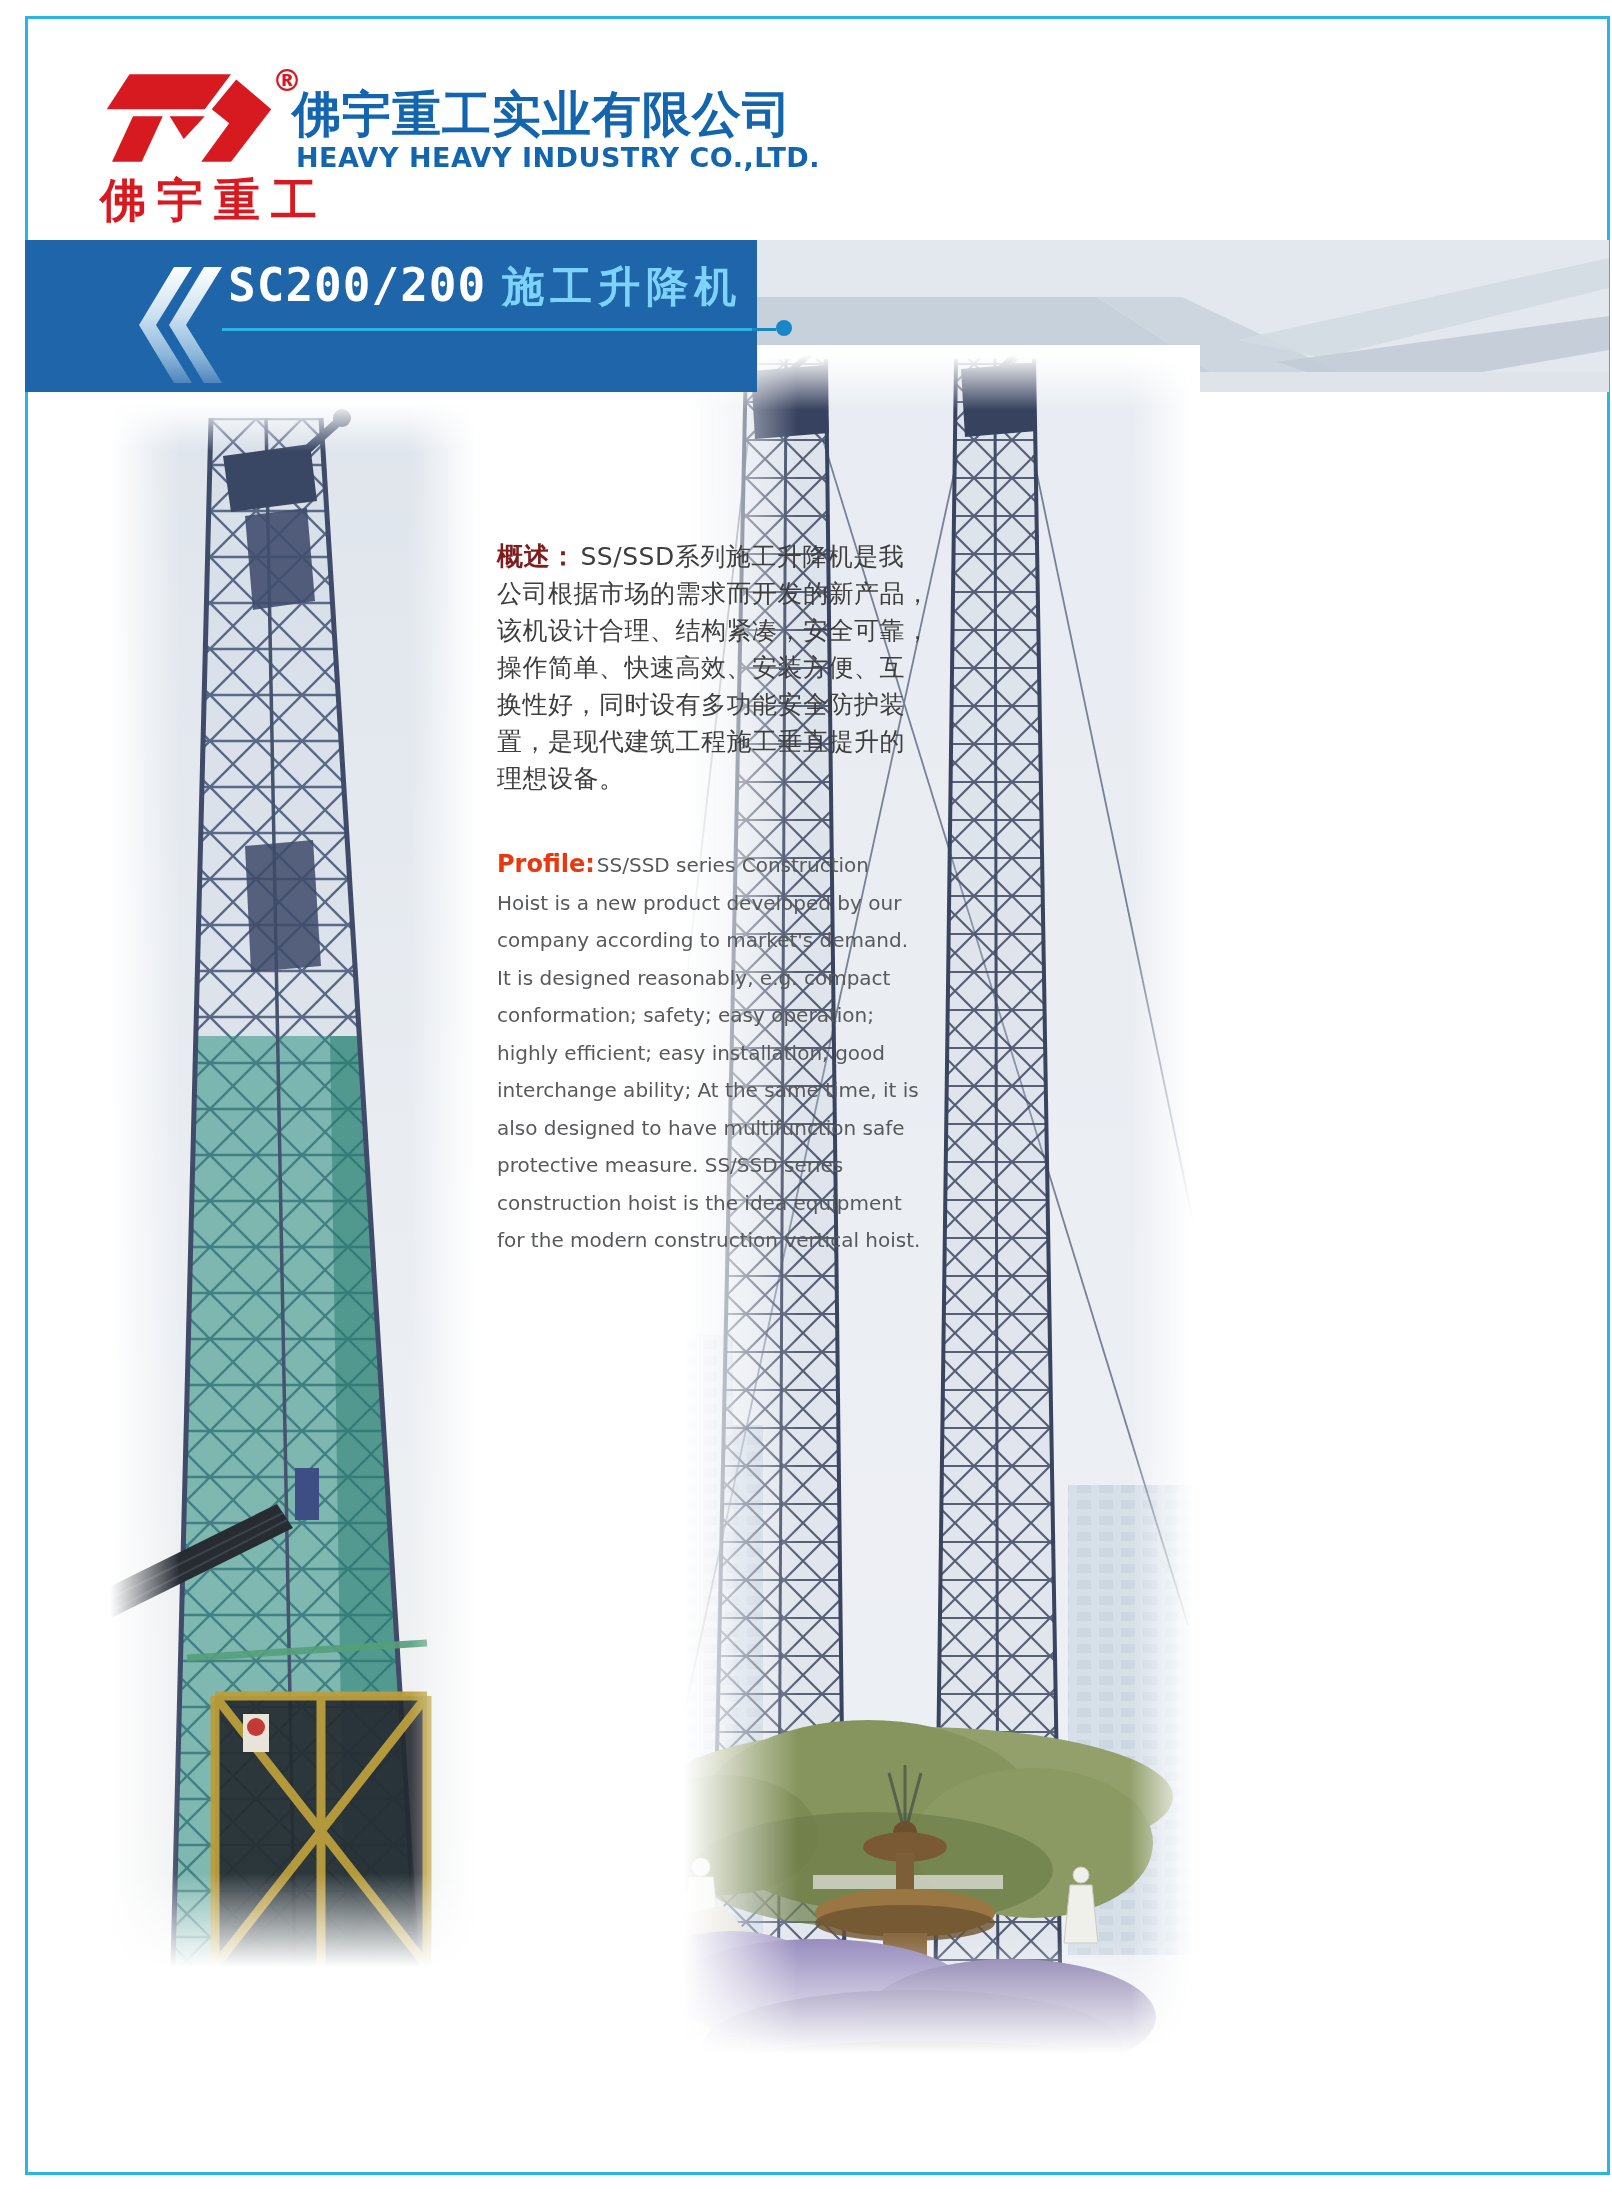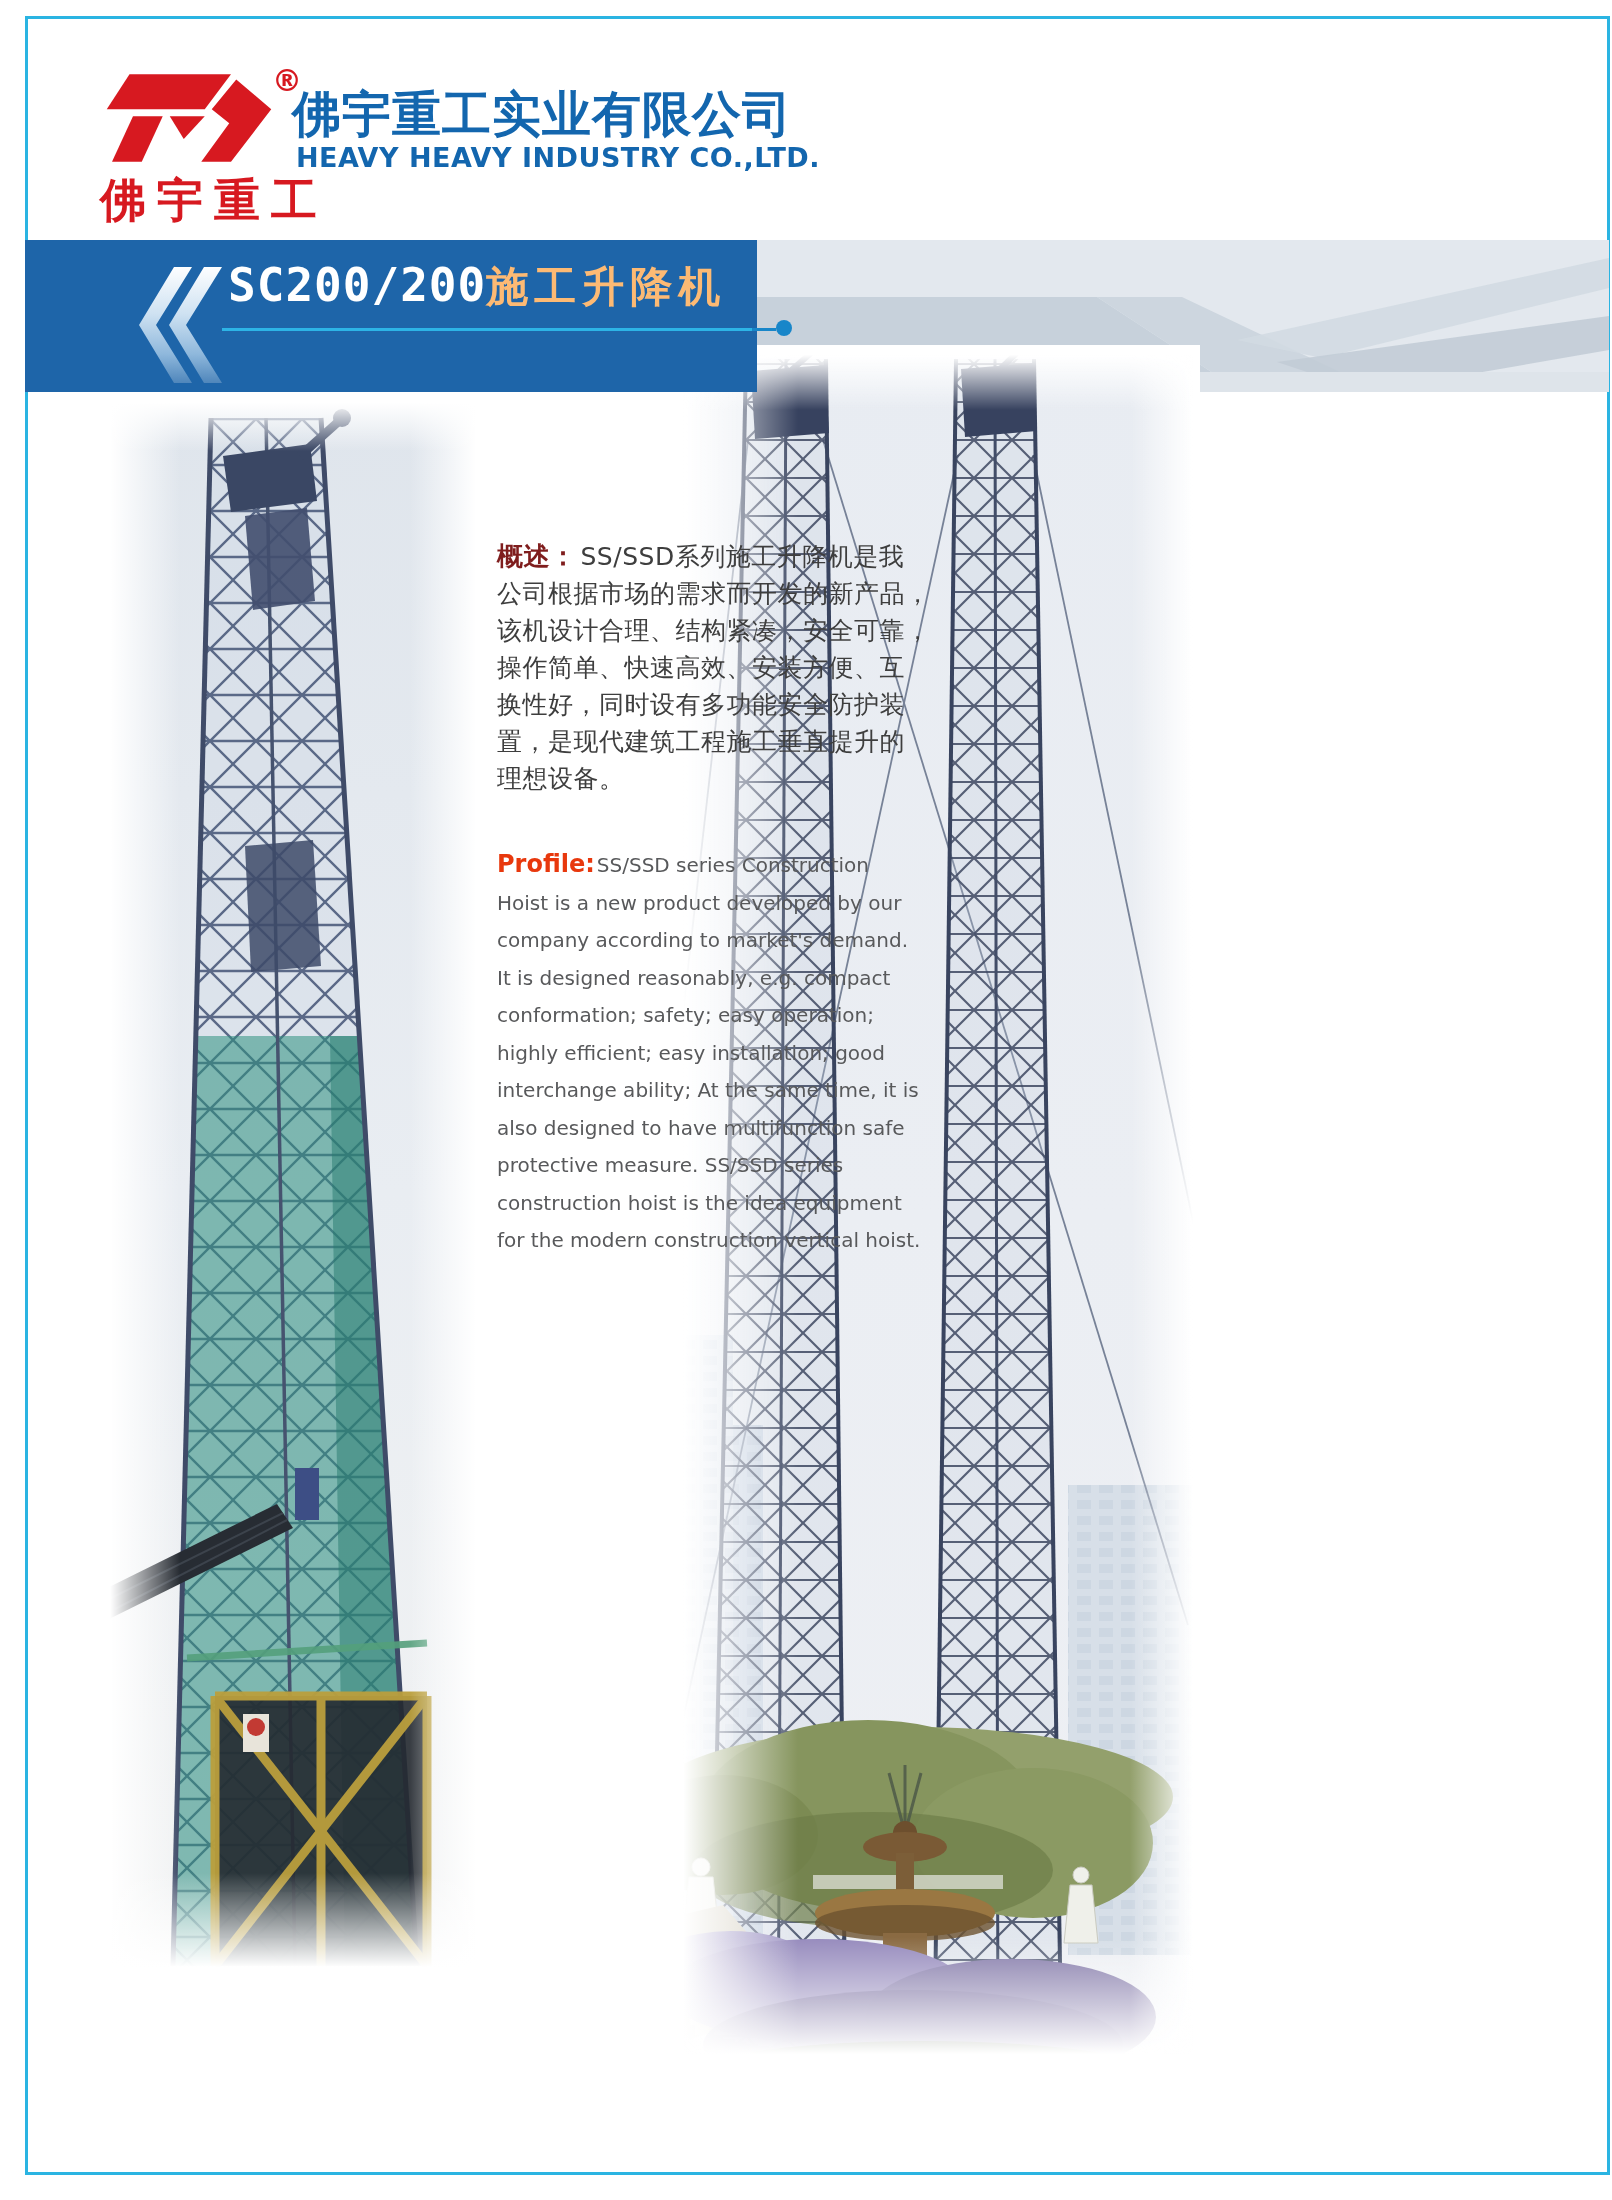--- a/index.html
+++ b/index.html
@@ -18,25 +18,25 @@
            color:#d71920;letter-spacing:11px;white-space:nowrap;}
   .company-cn{position:absolute;left:292px;top:82px;font-size:49px;font-weight:bold;
               color:#1366ae;letter-spacing:1px;white-space:nowrap;}
   .company-en{position:absolute;left:296px;top:142px;font-size:27px;font-weight:bold;
               color:#1366ae;letter-spacing:0.5px;white-space:nowrap;}
 
   
   .banner{position:absolute;left:25px;top:240px;width:732px;height:152px;
           background:#1e65a9;z-index:2;}
   .chevrons{position:absolute;left:113px;top:26px;width:84px;height:118px;}
-  .banner-title{position:absolute;left:203px;top:18px;display:flex;
+  .banner-title{position:absolute;left:203px;top:18px;display:flex;gap:16px;
                 align-items:baseline;white-space:nowrap;justify-content:flex-end;}
   .banner-model{font-family:"DejaVu Sans Mono",monospace;font-weight:bold;
                 font-size:46px;color:#fff;letter-spacing:1px;}
-  .banner-title-cn{font-size:42px;font-weight:bold;color:#fdba74;letter-spacing:6px;}
+  .banner-title-cn{font-size:42px;font-weight:bold;color:#7dd3fc;letter-spacing:6px;}
   .banner-underline{position:absolute;left:197px;top:88px;width:530px;height:3px;
                     background:#2db4e6;}
   .banner-subtitle{position:absolute;left:199px;top:96px;font-size:26px;font-weight:bold;
                    color:#fff;letter-spacing:0.2px;white-space:nowrap;}
   .connector-line{position:absolute;left:752px;top:328px;width:24px;height:3px;
                   background:#1886c9;z-index:3;}
   .connector-dot{position:absolute;left:776px;top:320px;width:16px;height:16px;
                  border-radius:50%;background:#1886c9;z-index:3;}
   .banner-panel{position:absolute;left:757px;top:240px;width:852px;height:152px;z-index:1;}
 

